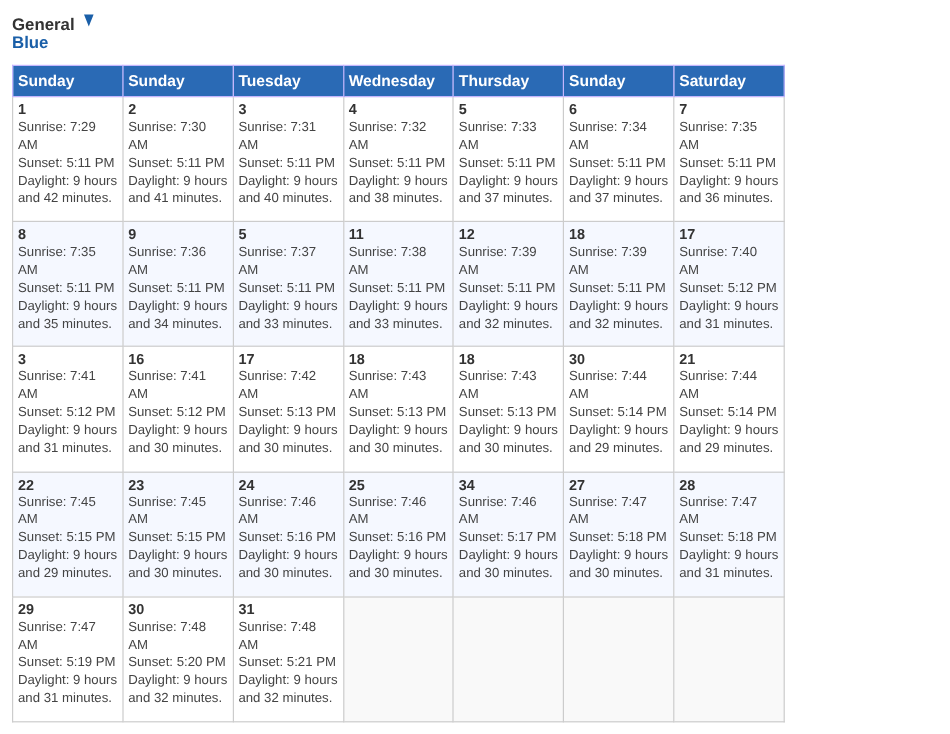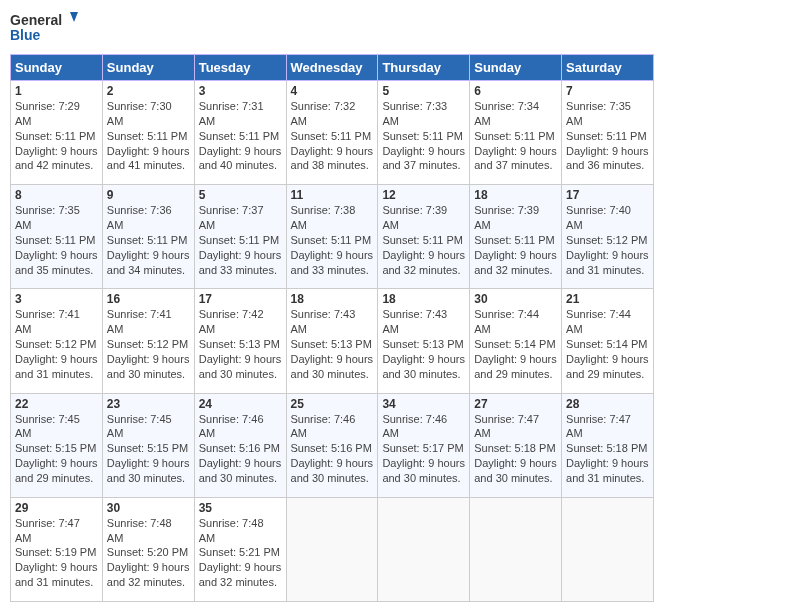--- a/index.html
+++ b/index.html
@@ -152,21 +152,21 @@
           <td><span class="day-num">23</span><span class="day-info">Sunrise: 7:45 AM<br>Sunset: 5:15 PM<br>Daylight: 9 hours and 30 minutes.</span></td>
           <td><span class="day-num">24</span><span class="day-info">Sunrise: 7:46 AM<br>Sunset: 5:16 PM<br>Daylight: 9 hours and 30 minutes.</span></td>
           <td><span class="day-num">25</span><span class="day-info">Sunrise: 7:46 AM<br>Sunset: 5:16 PM<br>Daylight: 9 hours and 30 minutes.</span></td>
           <td><span class="day-num">34</span><span class="day-info">Sunrise: 7:46 AM<br>Sunset: 5:17 PM<br>Daylight: 9 hours and 30 minutes.</span></td>
           <td><span class="day-num">27</span><span class="day-info">Sunrise: 7:47 AM<br>Sunset: 5:18 PM<br>Daylight: 9 hours and 30 minutes.</span></td>
           <td><span class="day-num">28</span><span class="day-info">Sunrise: 7:47 AM<br>Sunset: 5:18 PM<br>Daylight: 9 hours and 31 minutes.</span></td>
         </tr>
         <tr>
           <td><span class="day-num">29</span><span class="day-info">Sunrise: 7:47 AM<br>Sunset: 5:19 PM<br>Daylight: 9 hours and 31 minutes.</span></td>
           <td><span class="day-num">30</span><span class="day-info">Sunrise: 7:48 AM<br>Sunset: 5:20 PM<br>Daylight: 9 hours and 32 minutes.</span></td>
-          <td><span class="day-num">35</span><span class="day-info">Sunrise: 7:48 AM<br>Sunset: 5:21 PM<br>Daylight: 9 hours and 32 minutes.</span></td>
+          <td><span class="day-num">31</span><span class="day-info">Sunrise: 7:48 AM<br>Sunset: 5:21 PM<br>Daylight: 9 hours and 32 minutes.</span></td>
           <td class="empty-cell"></td>
           <td class="empty-cell"></td>
           <td class="empty-cell"></td>
           <td class="empty-cell"></td>
         </tr>
       </tbody>
   </table>
 </div>
 
 </body></html>

